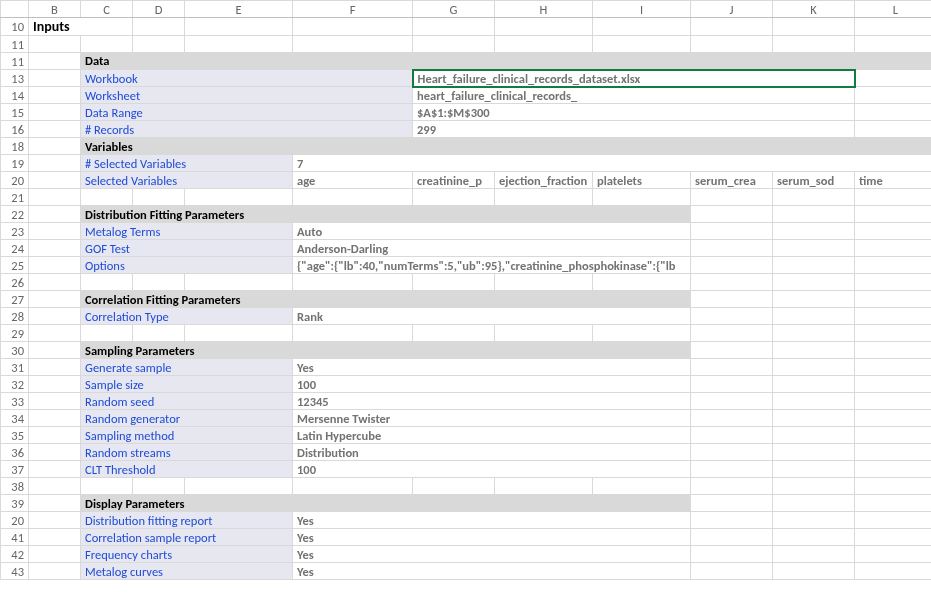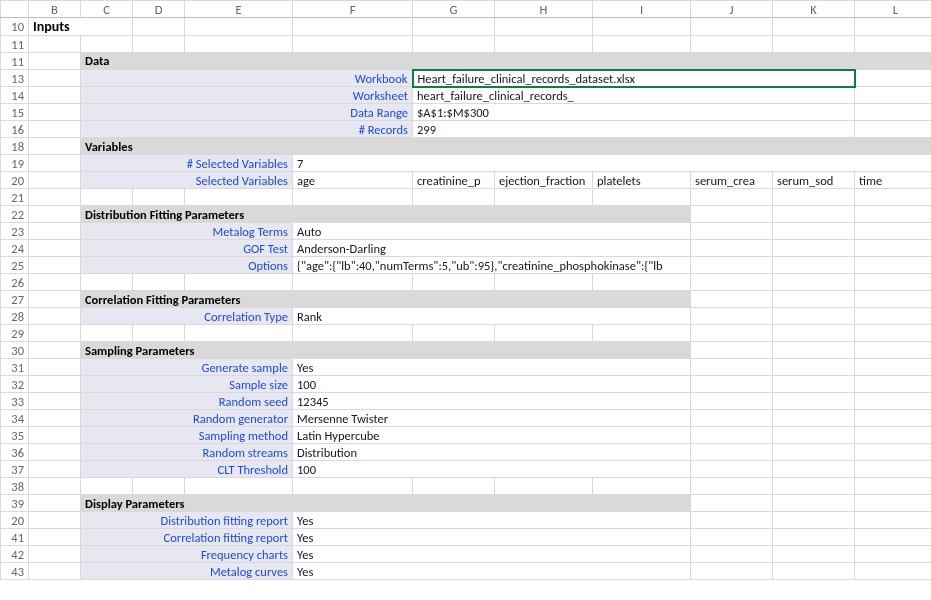--- a/index.html
+++ b/index.html
@@ -3,23 +3,23 @@
 <meta charset="utf-8">
 <style>
 html,body{margin:0;padding:0;background:#fff;font-family:Calibri,"Segoe UI",Arial,sans-serif;font-size:12.5px;color:#000;}
 .sheet{width:931px;height:600px;position:relative;overflow:hidden;}
 table.grid{border-collapse:collapse;table-layout:fixed;width:100%;}
 table.grid td,table.grid th{border:1px solid #d9d9d9;height:17px;padding:0 4px;white-space:nowrap;overflow:hidden;text-overflow:clip;vertical-align:middle;box-sizing:border-box;}
 table.grid th{background:#fff;color:#666;font-weight:normal;text-align:center;border-bottom:1px solid #bfbfbf;}
 table.grid td{background:#fff;}
 .col-rh{width:28px;text-align:right;color:#666;background:#fff;padding-right:6px;border-right:1px solid #bfbfbf;margin-top:21px;}
 .section-header{background:#d9d9d9 !important;font-weight:bold;color:#000;}
-.label-cell{background:#e7e7f1 !important;color:#1f4cd6;text-align:right;}
+.label-cell{background:#e7e7f1 !important;color:#1f4cd6;}
 .title-cell{font-weight:bold;font-size:14px;color:#000;margin-left:44px;}
-.data-cell{color:#0f172a;}
+.data-cell{color:#737373;font-weight:bold;}
 .selected-range{border:2px solid #107c41 !important;}
 .corner{width:28px;}
 
 .c-B{width:52px;} .c-C{width:52px;} .c-D{width:52px;} .c-E{width:108px;} .c-F{width:120px;}
 .c-G{width:82px;} .c-H{width:98px;} .c-I{width:98px;} .c-J{width:82px;} .c-K{width:82px;} .c-L{width:82px;}
 td.no-right{border-right-color:transparent;}
 td.no-left{border-left-color:transparent;}
 </style>
 </head>
 <body>
@@ -356,21 +356,21 @@
           <td></td>
 <td class="label-cell" colspan="3">Distribution fitting report</td>
 <td class="data-cell" colspan="4">Yes</td>
           <td></td>
           <td></td>
           <td></td>
         </tr>
 <tr>
           <td class="col-rh">41</td>
           <td></td>
-<td class="label-cell" colspan="3">Correlation fitting report</td>
+<td class="label-cell" colspan="3">Correlation sample report</td>
 <td class="data-cell" colspan="4">Yes</td>
           <td></td>
           <td></td>
           <td></td>
         </tr>
 <tr>
           <td class="col-rh">42</td>
           <td></td>
 <td class="label-cell" colspan="3">Frequency charts</td>
 <td class="data-cell" colspan="4">Yes</td>

